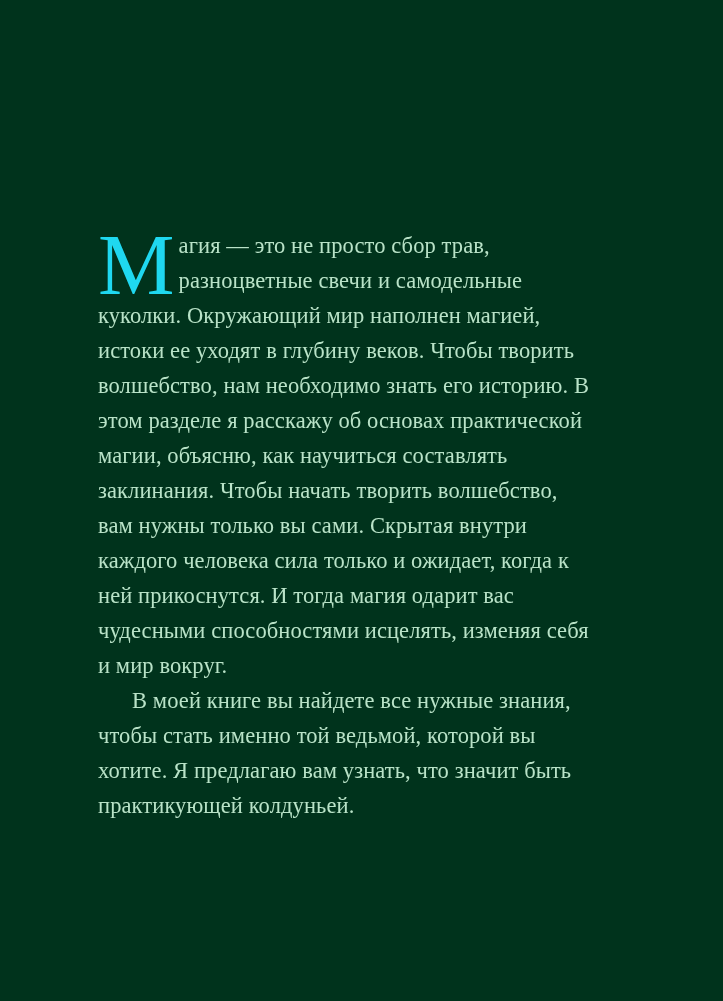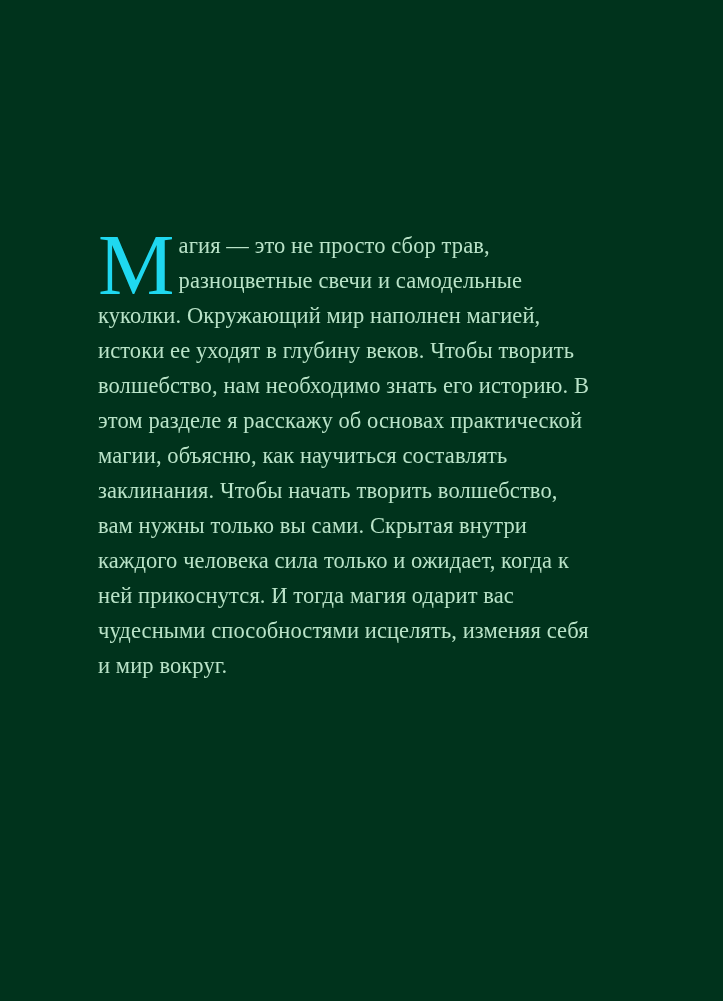--- a/index.html
+++ b/index.html
@@ -53,14 +53,15 @@
     margin-top: 2px;
     margin-bottom: -6px;
   }
 </style>
 </head>
 <body>
 
 <div class="page">
   <div class="text-block">
     <p class="para first"><span class="dropcap">М</span><span>агия — это не просто сбор трав, разноцветные свечи и самодельные куколки. Окружающий мир наполнен магией, истоки ее уходят в глубину веков. Чтобы творить волшебство, нам необходимо знать его историю. В этом разделе я расскажу об основах практической магии, объясню, как научиться составлять заклинания. Чтобы начать творить волшебство, вам нужны только вы сами. Скрытая внутри каждого человека сила только и ожидает, когда к ней прикоснутся. И тогда магия одарит вас чудесными способностями исцелять, изменяя себя и мир вокруг.</span></p>
+    <p class="para second">В моей книге вы найдете все нужные знания, чтобы стать именно той ведьмой, которой вы хотите. Я предлагаю вам узнать, что значит быть практикующей колдуньей.</p>
   </div>
 </div>
 
 </body></html>

